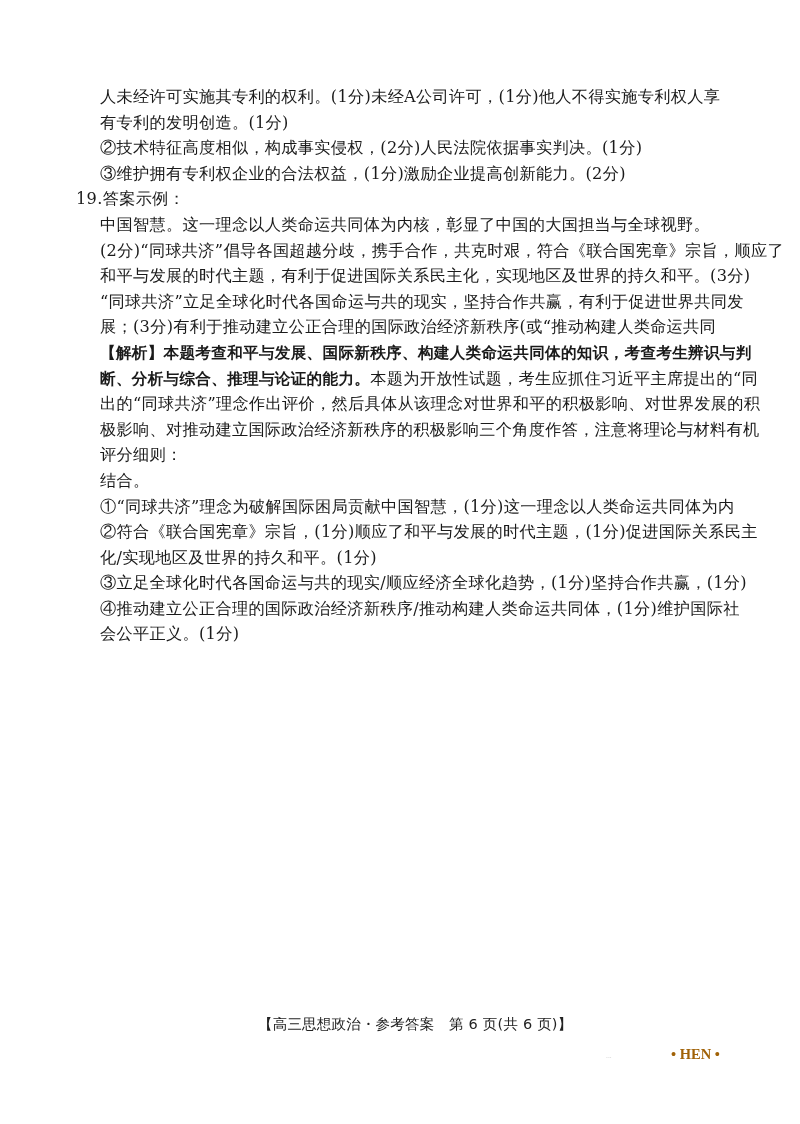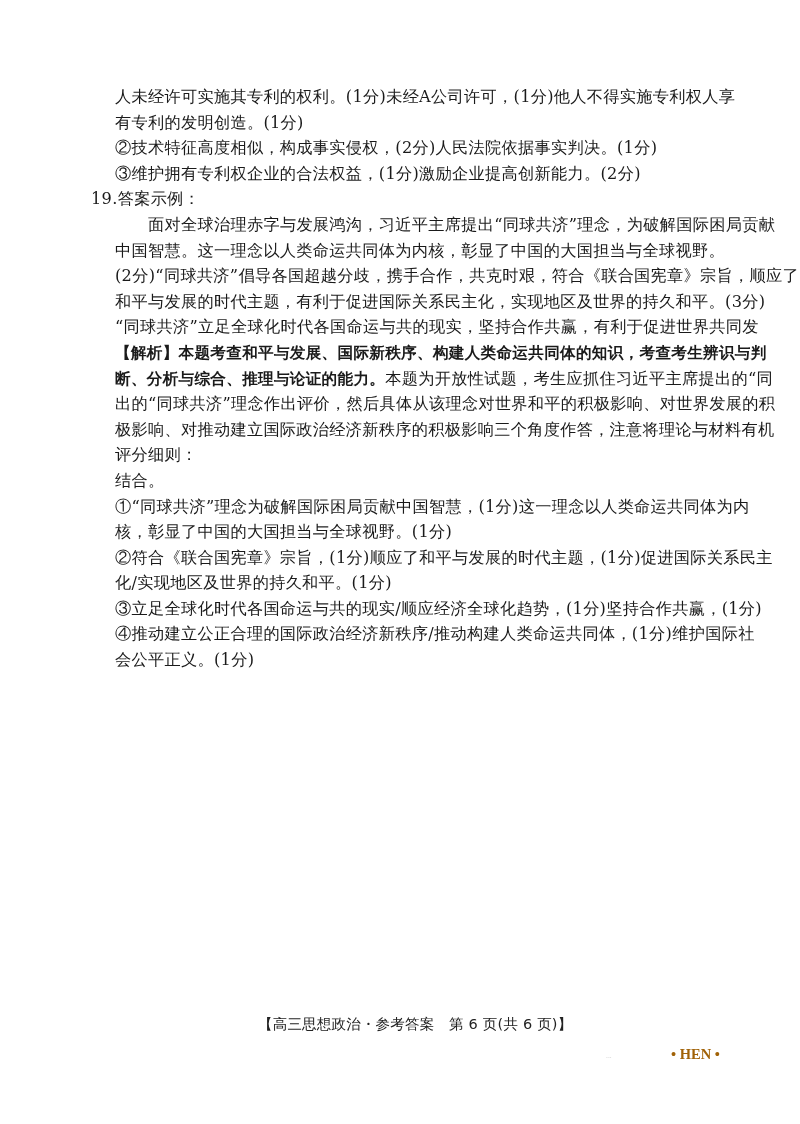--- a/index.html
+++ b/index.html
@@ -3,21 +3,21 @@
 <meta charset="utf-8">
 <style>
   html, body { margin: 0; padding: 0; background: #ffffff; }
   body {
     width: 800px; height: 1124px; position: relative; overflow: hidden;
     font-family: "DejaVu Serif", "Liberation Serif", serif;
     color: #1a1a1a;
   }
   .page { position: absolute; left: 0; top: 0; width: 800px; height: 1124px; }
   .content {
-    position: absolute; left: 115px; top: 84px; width: 626px;
+    position: absolute; left: 100px; top: 84px; width: 626px;
     font-size: 16.2px; line-height: 25.6px; letter-spacing: 0.3px;
     text-align: justify;
   }
   .line { white-space: nowrap; overflow: visible; height: 25.6px; }
   .qnum { margin-left: -24px; }
   .indent { padding-left: 33px; }
   .bold { font-family: Liberation Sans, sans-serif; font-weight: bold; font-size: 15.6px; }
   .footer {
     position: absolute; top: 1015px; left: 258px; font-size: 14.5px;
     font-family: "DejaVu Sans", "Liberation Sans", sans-serif; color: #222;
@@ -34,35 +34,34 @@
 
 <div class="page">
   <div class="content">
     <div class="line">人未经许可实施其专利的权利。(1分)未经A公司许可，(1分)他人不得实施专利权人享</div>
     <div class="line">有专利的发明创造。(1分)</div>
     <div class="line">②技术特征高度相似，构成事实侵权，(2分)人民法院依据事实判决。(1分)</div>
     <div class="line">③维护拥有专利权企业的合法权益，(1分)激励企业提高创新能力。(2分)</div>
 
     <div class="line qnum"><span>19.</span><span>答案示例：</span></div>
 
-    <div class="line indent">面对全球治理赤字与发展鸿沟，习近平主席提出“同球共济”理念，为破解国际困局贡献</div>
     <div class="line">中国智慧。这一理念以人类命运共同体为内核，彰显了中国的大国担当与全球视野。</div>
     <div class="line">(2分)“同球共济”倡导各国超越分歧，携手合作，共克时艰，符合《联合国宪章》宗旨，顺应了</div>
     <div class="line">和平与发展的时代主题，有利于促进国际关系民主化，实现地区及世界的持久和平。(3分)</div>
     <div class="line">“同球共济”立足全球化时代各国命运与共的现实，坚持合作共赢，有利于促进世界共同发</div>
+    <div class="line">展；(3分)有利于推动建立公正合理的国际政治经济新秩序(或“推动构建人类命运共同</div>
 
     <div class="line"><span class="bold">【解析】</span><span class="bold">本题考查和平与发展、国际新秩序、构建人类命运共同体的知识，考查考生辨识与判</span></div>
     <div class="line"><span class="bold">断、分析与综合、推理与论证的能力。</span><span>本题为开放性试题，考生应抓住习近平主席提出的“同</span></div>
     <div class="line">出的“同球共济”理念作出评价，然后具体从该理念对世界和平的积极影响、对世界发展的积</div>
     <div class="line">极影响、对推动建立国际政治经济新秩序的积极影响三个角度作答，注意将理论与材料有机</div>
     <div class="line">评分细则：</div>
 
     <div class="line">结合。</div>
     <div class="line">①“同球共济”理念为破解国际困局贡献中国智慧，(1分)这一理念以人类命运共同体为内</div>
-    <div class="line">核，彰显了中国的大国担当与全球视野。(1分)</div>
     <div class="line">②符合《联合国宪章》宗旨，(1分)顺应了和平与发展的时代主题，(1分)促进国际关系民主</div>
     <div class="line">化/实现地区及世界的持久和平。(1分)</div>
     <div class="line">③立足全球化时代各国命运与共的现实/顺应经济全球化趋势，(1分)坚持合作共赢，(1分)</div>
     <div class="line">④推动建立公正合理的国际政治经济新秩序/推动构建人类命运共同体，(1分)维护国际社</div>
     <div class="line">会公平正义。(1分)</div>
   </div>
 
   <div class="footer">【高三思想政治・参考答案　第 6 页(共 6 页)】</div>
   <div class="faint-mark">...</div>
   <div class="footer-code">• HEN •</div>

